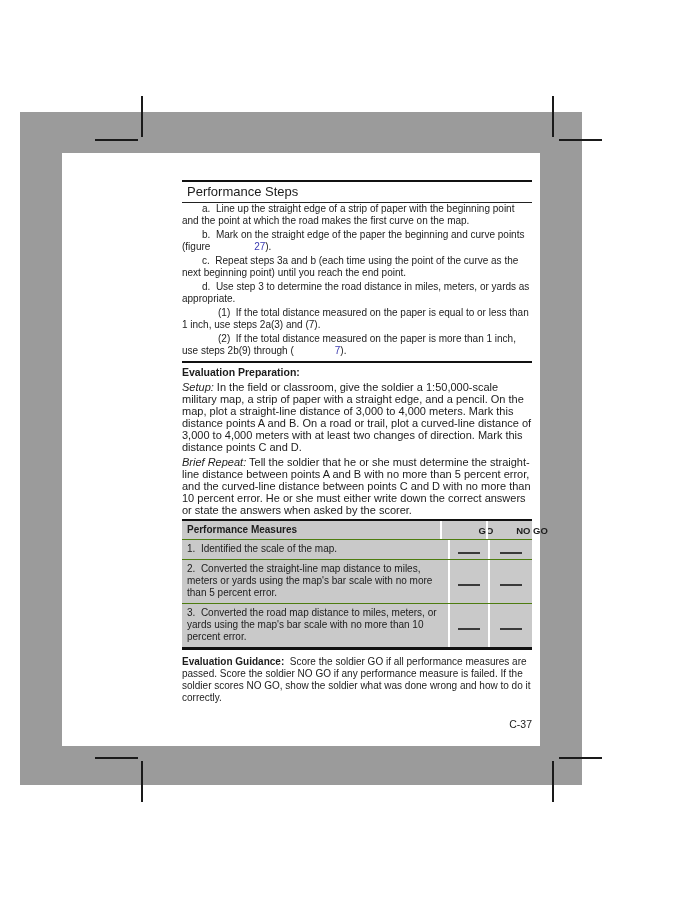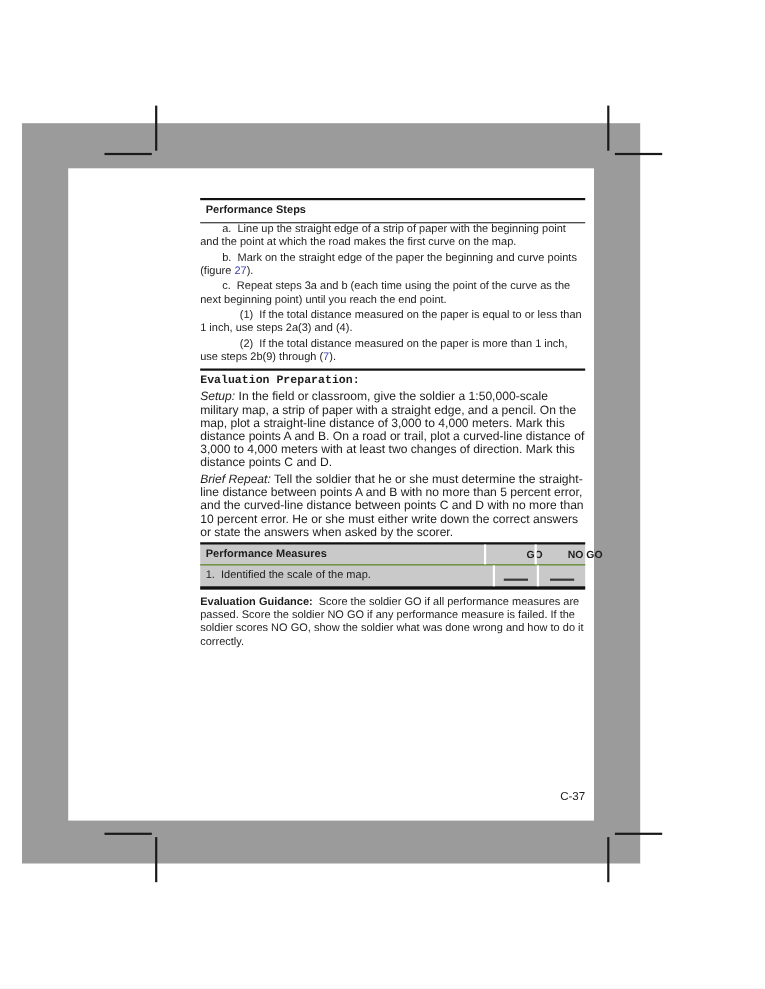--- a/index.html
+++ b/index.html
@@ -10,29 +10,29 @@
   }
   .sheet{position:absolute;left:20px;top:112px;width:562px;height:673px;background:#9b9b9b;}
   .page{position:absolute;left:62px;top:153px;width:478px;height:593px;background:#ffffff;}
   .crop{position:absolute;background:#1a1a1a;}
   .crop.v{width:2px;height:41px;}
   .crop.h{width:43px;height:2px;}
 
   .content{position:absolute;left:120px;top:27px;width:350px;}
   .rule-thick{height:2px;background:#111;}
   .rule-thin{height:1px;background:#222;}
-  .ps-header{font-weight:bold;font-size:10px;line-height:12px;padding:4px 0 4px 5px;}
+  .ps-header{font-weight:normal;font-size:13px;line-height:12px;padding:4px 0 4px 5px;}
 
   p.step{margin:0 0 2px 0;font-size:10px;line-height:12px;white-space:pre-wrap;}
   p.step.indent1{text-indent:20px;}
   p.step.indent2{text-indent:36px;}
-  .ref-link{color:#3a3ab0;text-decoration:none;cursor:pointer;}
+  .ref-link{color:#3a3ab0;text-decoration:none;cursor:pointer;margin-left:41px;}
 
   .rule2{margin-top:4px;}
-  .eval-prep-title{font-weight:bold;font-size:10.5px;line-height:13px;margin:3px 0 2px 0;font-family:Liberation Mono, monospace;}
+  .eval-prep-title{font-weight:bold;font-size:10.5px;line-height:13px;margin:3px 0 2px 0;}
   p.para{margin:0 0 3px 0;font-size:11px;line-height:12px;white-space:pre-wrap;}
   .ital{font-style:italic;}
 
   .mtable{margin-top:3px;width:350px;background:#c9c9c9;border-top:2px solid #111;border-bottom:3px solid #111;font-size:10px;}
   .mrow{display:flex;align-items:stretch;}
   .mrow + .mrow{border-top:1px solid #4d7c0f;}
   .mcell{box-sizing:border-box;}
   .c1{width:274px;padding:3px 5px 4px 5px;line-height:12px;white-space:pre-wrap;}
   .c2{width:41px;border-left:2px solid #fff;}
   .c3{width:45px;border-left:2px solid #fff;}
@@ -62,21 +62,22 @@
 <div class="page">
   <div class="content">
 
     <div class="rule-thick"></div>
     <div class="ps-header">Performance Steps</div>
     <div class="rule-thin"></div>
 
     <p class="step indent1">a.  Line up the straight edge of a strip of paper with the beginning point and the point at which the road makes the first curve on the map.</p>
     <p class="step indent1"><span>b.  Mark on the straight edge of the paper the beginning and curve points (figure </span><a class="ref-link">27</a><span>).</span></p>
     <p class="step indent1">c.  Repeat steps 3a and b (each time using the point of the curve as the next beginning point) until you reach the end point.</p>
-    <p class="step indent2">(1)  If the total distance measured on the paper is equal to or less than 1 inch, use steps 2a(3) and (4).</p>
+    <p class="step indent1">d.  Use step 3 to determine the road distance in miles, meters, or yards as appropriate.</p>
+    <p class="step indent2">(1)  If the total distance measured on the paper is equal to or less than 1 inch, use steps 2a(3) and (7).</p>
     <p class="step indent2"><span>(2)  If the total distance measured on the paper is more than 1 inch, use steps 2b(9) through (</span><a class="ref-link">7</a><span>).</span></p>
 
     <div class="rule-thick rule2"></div>
     <div class="eval-prep-title">Evaluation Preparation:</div>
 
     <p class="para"><span class="ital">Setup:</span><span> In the field or classroom, give the soldier a 1:50,000-scale military map, a strip of paper with a straight edge, and a pencil. On the map, plot a straight-line distance of 3,000 to 4,000 meters. Mark this distance points A and B. On a road or trail, plot a curved-line distance of 3,000 to 4,000 meters with at least two changes of direction. Mark this distance points C and D.</span></p>
 
     <p class="para"><span class="ital">Brief Repeat:</span><span> Tell the soldier that he or she must determine the straight-line distance between points A and B with no more than 5 percent error, and the curved-line distance between points C and D with no more than 10 percent error. He or she must either write down the correct answers or state the answers when asked by the scorer.</span></p>
 
     <div class="mtable">
@@ -87,20 +88,38 @@
       </div>
       <div class="mrow">
         <div class="mcell c1">1.  Identified the scale of the map.</div>
         <div class="mcell c2 blankcell">
             <div class="blank"></div>
           </div>
         <div class="mcell c3 blankcell">
             <div class="blank"></div>
           </div>
       </div>
+      <div class="mrow">
+        <div class="mcell c1">2.  Converted the straight-line map distance to miles, meters or yards using the map's bar scale with no more than 5 percent error.</div>
+        <div class="mcell c2 blankcell">
+            <div class="blank"></div>
+          </div>
+        <div class="mcell c3 blankcell">
+            <div class="blank"></div>
+          </div>
+      </div>
+      <div class="mrow">
+        <div class="mcell c1">3.  Converted the road map distance to miles, meters, or yards using the map's bar scale with no more than 10 percent error.</div>
+        <div class="mcell c2 blankcell">
+            <div class="blank"></div>
+          </div>
+        <div class="mcell c3 blankcell">
+            <div class="blank"></div>
+          </div>
+      </div>
     </div>
 
     <p class="guidance"><span class="bold">Evaluation Guidance:</span><span>  Score the soldier GO if all performance measures are passed. Score the soldier NO GO if any performance measure is failed. If the soldier scores NO GO, show the soldier what was done wrong and how to do it correctly.</span></p>
 
   </div>
 
   <div class="page-number">C-37</div>
 </div>
 
 </body></html>

